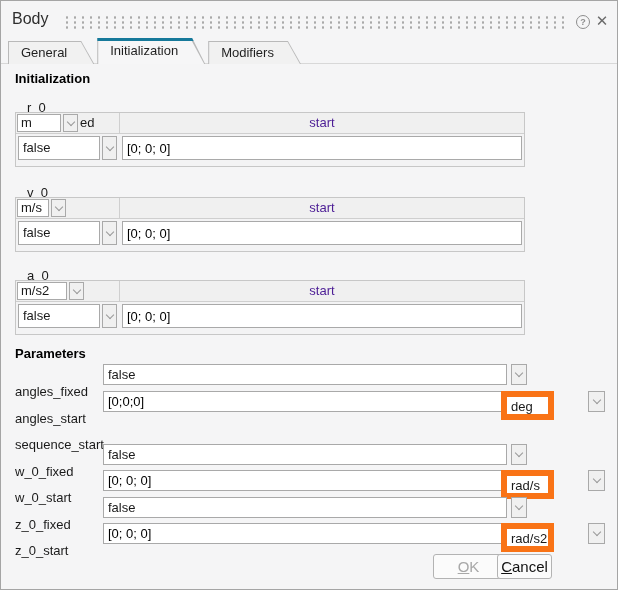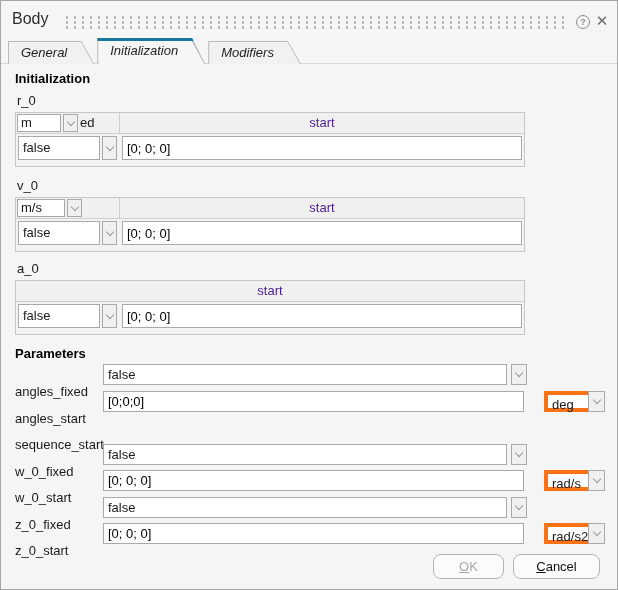--- a/index.html
+++ b/index.html
@@ -30,35 +30,35 @@
     background:transparent; cursor:default;
   }
   .closebtn {
     position:absolute; left:592px; top:11px; width:18px; height:18px;
     font-size:15px; color:#6b6b6b; background:transparent; border:none;
     display:flex; align-items:center; justify-content:center;
   }
 
   
   .tabline { position:absolute; left:0; top:62px; width:618px; height:1px; background:#d8d8d8; z-index:0; }
-  .tabbar { position:absolute; left:7px; top:37px; height:26px; display:flex; align-items:flex-end; z-index:1;font-style:italic; }
+  .tabbar { position:absolute; left:7px; top:37px; height:26px; display:flex; align-items:flex-end; z-index:1; }
   .tab { position:relative; height:23px; margin-right:3px; z-index:1; }
   .tab .tshape { position:absolute; inset:0; background:#b9b9b9;
     clip-path: polygon(0 0, calc(100% - 13px) 0, 100% 100%, 0 100%); }
   .tab .tshape::after { content:""; position:absolute; left:1px; top:1px; right:1px; bottom:0; background:#f1f1f1;
     clip-path: polygon(0 0, calc(100% - 12.4px) 0, 100% 100%, 0 100%); }
   .tab .tlabel { position:relative; z-index:2; display:block; padding:0 27px 0 13px; line-height:23px; color:#1f1f1f; }
   .tab.active { height:26px; z-index:3; }
   .tab.active .tshape { background: linear-gradient(#16799a 0 3px, #b9b9b9 3px); }
   .tab.active .tshape::after { top:3px; background:#f6f6f7; }
   .tab.active .tlabel { line-height:25px; }
 
   
   .heading { position:absolute; left:14px; font-weight:bold; color:#000; }
-  .flabel  { position:absolute; left:16px; color:#1a1a1a; }
+  .flabel  { position:absolute; left:26px; color:#1a1a1a;margin-top:7px; }
 
   
   .group { position:absolute; left:14px; width:510px; height:55px;
     border:1px solid #c7c7c7; background:#f3f3f4; }
   .ghead { display:flex; height:21px; background:#f0f0f0; border-bottom:1px solid #cfcfcf; }
   .gcol1 { position:relative; width:104px; border-right:1px solid #cfcfcf; }
   .gcol2 { flex:1; text-align:center; line-height:20px; color:#4c1d95; }
   .remnant { position:absolute; left:64px; top:0; line-height:20px; }
   .unitcombo { position:absolute; left:1px; top:1px; height:18px; display:flex; }
   .ucfield { background:#fff; border:1px solid #a9a9a9; padding:0 3px; line-height:16px; margin-right:2px; }
@@ -76,32 +76,32 @@
     border-right:1.7px solid #999; border-bottom:1.7px solid #999;
     transform: rotate(45deg); margin-top:-3px; }
 
   
   .prow { position:absolute; left:0; width:618px; height:21px; }
   .plabel { position:absolute; left:14px; top:20px; }
   .pcombo { position:absolute; left:102px; top:0; width:404px; height:21px;
     background:#fff; border:1px solid #a9a9a9; padding:2px 4px; }
   .pab   { position:absolute; left:510px; top:0; width:16px; height:21px; }
   .pinput { position:absolute; left:102px; top:0; width:421px; height:21px; }
-  .pufield { position:absolute; left:543px; top:0; width:53px; height:21px;
-    background:#fff; border:4px solid #f97316; padding:2px 4px; }
+  .pufield { position:absolute; left:500px; top:0; width:53px; height:29px;
+    background:#fff; border:6px solid #f97316; padding:2px 4px; }
   .puab  { position:absolute; left:587px; top:0; width:17px; height:21px; }
 
   
   .btn { position:absolute; top:553px; height:25px; background:#fbfbfb;
-    border:1px solid #b3b3b3; border-radius:8px; font-size:13px;
+    border:1px solid #b3b3b3; border-radius:3px; font-size:15px;
     display:flex; align-items:center; justify-content:center; }
   .btn span { display:block; }
   .btn span::first-letter { text-decoration: underline; }
   .btn-ok { left:432px; width:71px; color:#a8a8a8; }
-  .btn-cancel { left:512px; width:87px; color:#111; }
+  .btn-cancel { left:496px; width:55px; color:#111; }
 </style>
 </head>
 <body>
 
 <div class="dialog">
 
   <div class="title">Body</div>
   <div class="draghandle"></div>
   <button class="helpbtn">?</button>
   <button class="closebtn">✕</button>
@@ -148,21 +148,21 @@
       <input class="txt gtxt" value="[0; 0; 0]" style="">
     </div>
   </div>
 
   <div class="flabel" style="top:177px">v_0</div>
   <div class="group" style="top:196px">
     <div class="ghead">
       <div class="gcol1">
         <span class="remnant"></span>
         <div class="unitcombo">
-          <span class="ucfield" style="width:48px">m/s</span>
+          <span class="ucfield" style="width:32px">m/s</span>
           <button class="arrowbtn" style="height:18px">
               <i class="chev"></i>
             </button>
         </div>
       </div>
       <div class="gcol2">start</div>
     </div>
     <div class="grow">
       <div class="valcombo">
         <span class="vcfield">false</span>
@@ -170,20 +170,29 @@
             <i class="chev"></i>
           </button>
       </div>
       <input class="txt gtxt" value="[0; 0; 0]" style="">
     </div>
   </div>
 
   <div class="flabel" style="top:260px">a_0</div>
   <div class="group" style="top:279px">
     <div class="ghead">
+      <div class="gcol1">
+        <span class="remnant"></span>
+        <div class="unitcombo">
+          <span class="ucfield" style="width:50px">m/s2</span>
+          <button class="arrowbtn" style="height:18px">
+              <i class="chev"></i>
+            </button>
+        </div>
+      </div>
       <div class="gcol2">start</div>
     </div>
     <div class="grow">
       <div class="valcombo">
         <span class="vcfield">false</span>
         <button class="arrowbtn">
             <i class="chev"></i>
           </button>
       </div>
       <input class="txt gtxt" value="[0; 0; 0]" style="">

